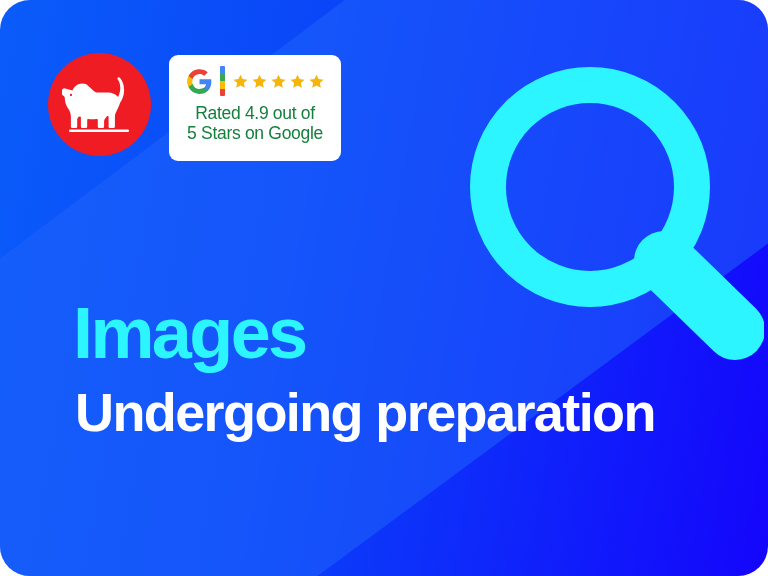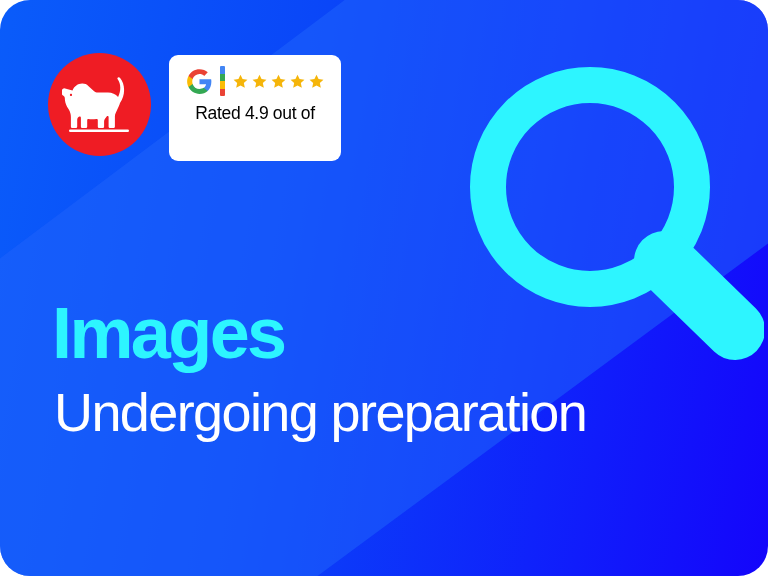--- a/index.html
+++ b/index.html
@@ -71,21 +71,21 @@
   .color-divider span { display: block; width: 100%; flex: 1 1 25%; }
   .stars {
     display: flex;
     gap: 2px;
     align-items: center;
   }
   .star { width: 17px; height: 17px; display: block; }
   .badge-text {
     margin-top: 5px;
     text-align: center;
-    color: #000000;
+    color: #15803d;
     font-size: 17.5px;
     line-height: 20px;
     letter-spacing: -0.3px;
     font-family: "Liberation Sans", sans-serif;
     font-weight: 400;
     white-space: nowrap;
   }
 
   
   #brand-logo {
@@ -109,38 +109,38 @@
     top: 62px;
     width: 312px;
     height: 300px;
     pointer-events: none;
   }
   #magnifier-icon svg { display: block; width: 100%; height: 100%; }
 
   
   #headline-block {
     position: absolute;
-    left: 52px;
+    left: 73px;
     top: 296px;
     width: 690px;
   }
   .headline {
     color: #2df5ff;
     font-family: "Liberation Sans", sans-serif;
     font-weight: 700;
     font-size: 72px;
     line-height: 75px;
     letter-spacing: -2.6px;
     margin: 0;
     white-space: nowrap;
   }
   .subhead {
     color: #ffffff;
     font-family: "Liberation Sans", sans-serif;
-    font-weight: 400;
+    font-weight: 700;
     font-size: 54px;
     line-height: 62px;
     letter-spacing: -1.6px;
     margin: 10px 0 0 2px;
     white-space: nowrap;
   }
 </style>
 </head>
 <body>
 
@@ -199,20 +199,21 @@
         <svg class="star" viewBox="0 0 24 24" aria-hidden="true">
             <path fill="#f5b50a" d="M12 2.3l2.9 6.3 6.9.8-5.1 4.7 1.4 6.8L12 17.5 5.9 20.9l1.4-6.8L2.2 9.4l6.9-.8z"></path>
           </svg>
         <svg class="star" viewBox="0 0 24 24" aria-hidden="true">
             <path fill="#f5b50a" d="M12 2.3l2.9 6.3 6.9.8-5.1 4.7 1.4 6.8L12 17.5 5.9 20.9l1.4-6.8L2.2 9.4l6.9-.8z"></path>
           </svg>
       </span>
     </div>
     <div class="badge-text">
       <div>Rated 4.9 out of</div>
+      <div>5 Stars on Google</div>
     </div>
   </div>
 
   <div id="headline-block">
     <div class="headline">Images</div>
     <div class="subhead">Undergoing preparation</div>
   </div>
 
 </div>
 

